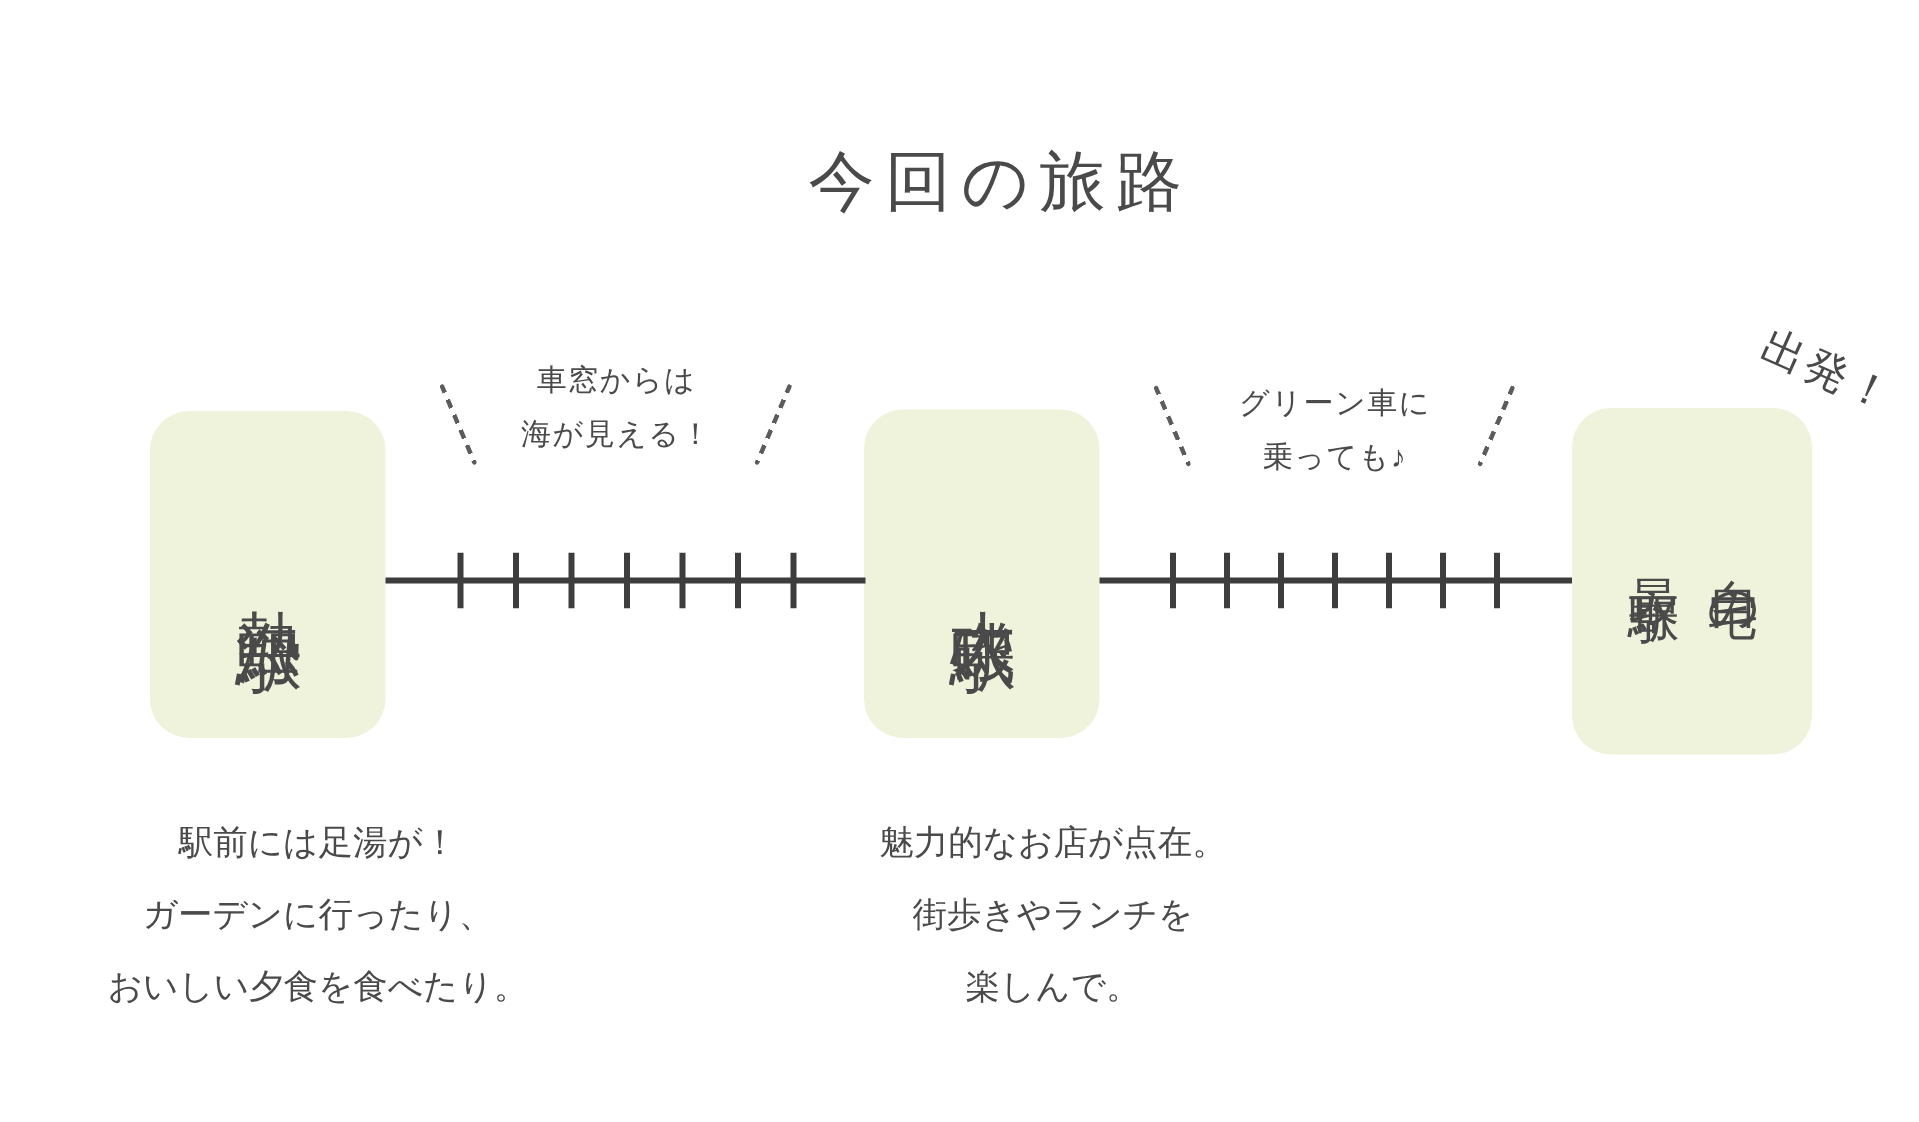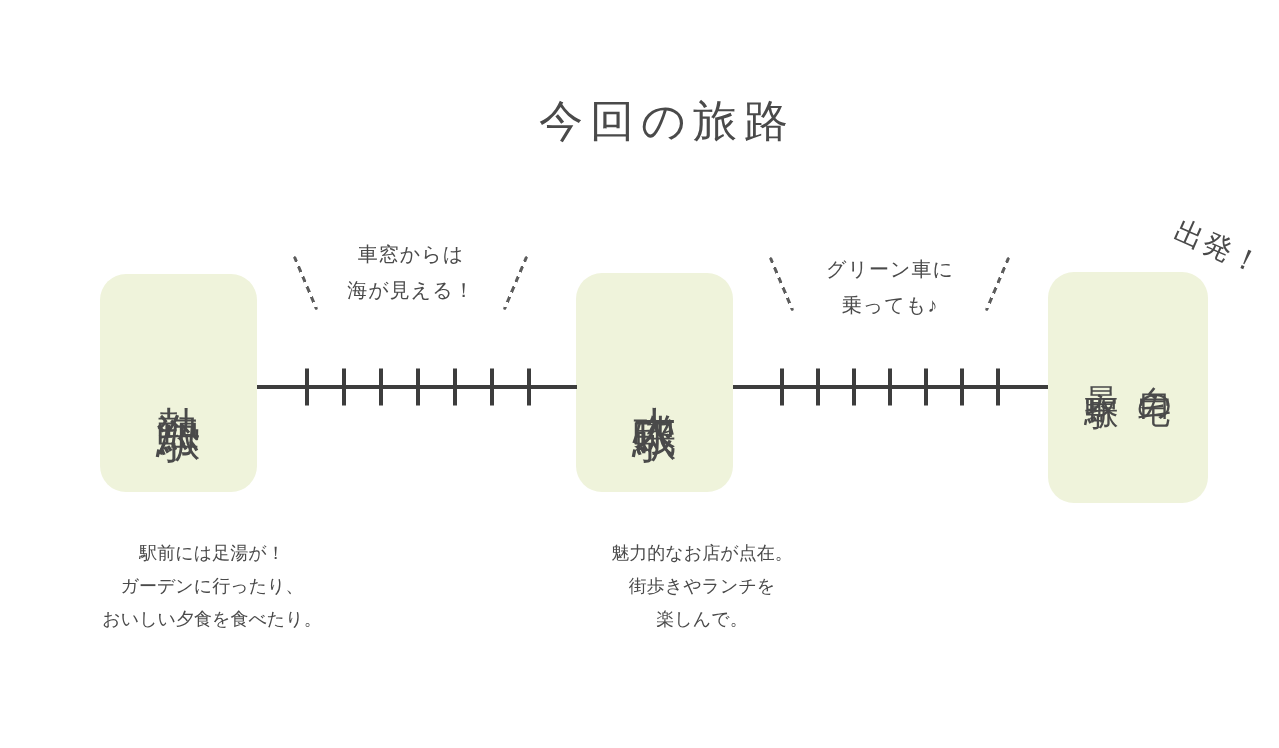--- a/index.html
+++ b/index.html
@@ -60,21 +60,21 @@
   .d2r{left:996px;top:255px;transform:rotate(23deg);}
 
   .departure{
     position:absolute;left:1184px;top:211px;
     transform:rotate(24deg);transform-origin:left top;
     font-size:29px;letter-spacing:2px;white-space:nowrap;color:var(--text,#4a4a4a);
   }
 
   .desc{
     position:absolute;top:537px;transform:translateX(-50%);
-    text-align:center;font-size:18px;line-height:33px;
+    text-align:center;font-size:23px;line-height:48px;
     white-space:pre-line;color:var(--text,#4a4a4a);
   }
   .desc1{left:212px;}
   .desc2{left:656px;margin-left:46px;}
 </style>
 </head>
 <body>
 
 <div class="canvas">
 

